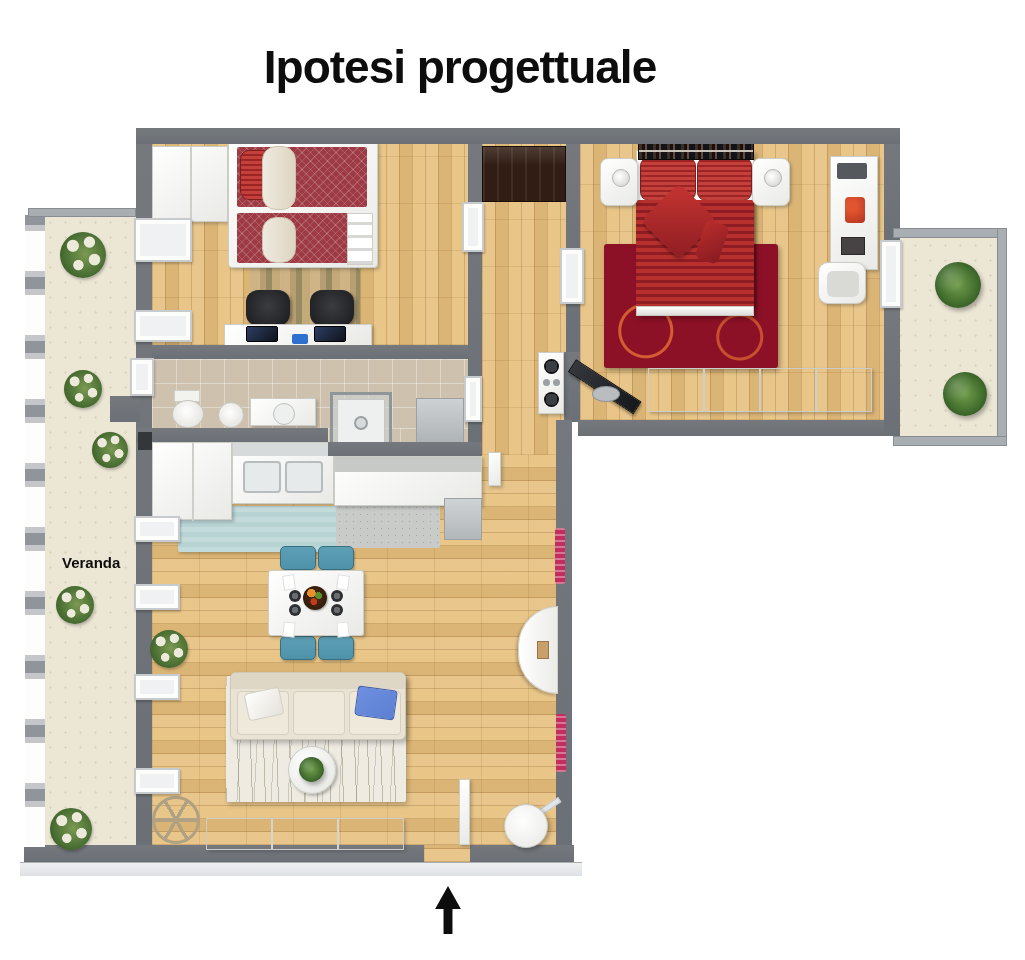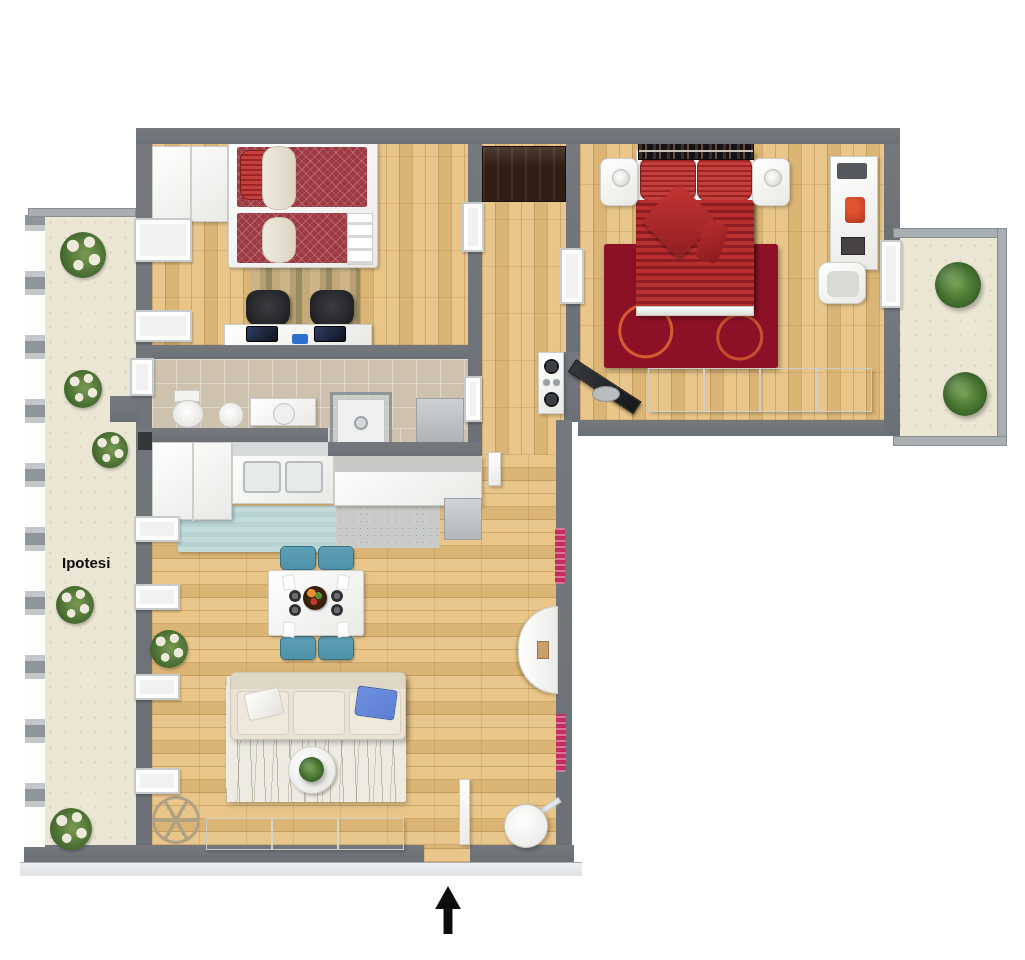--- a/index.html
+++ b/index.html
@@ -84,20 +84,21 @@
   .glass{position:absolute;border:3px solid rgba(130,140,146,.85);background:rgba(203,213,216,.55);box-sizing:border-box;}
   .circle{border-radius:50%;}
   .winstrip{position:absolute;border-left:3px solid #ffffff;background:
      repeating-linear-gradient(0deg,#fdfdfc 0 40px,#c3c7ca 40px 46px,#8f959a 46px 58px,#c3c7ca 58px 64px);}
 </style>
 </head>
 <body>
 
 <div id="stage">
 
+  <div class="title">Ipotesi progettuale</div>
 
   <div class="wood v" style="left:152px;top:144px;width:316px;height:201px"></div>
   <div class="wood v" style="left:482px;top:144px;width:84px;height:311px"></div>
   <div class="wood v" style="left:580px;top:144px;width:304px;height:276px"></div>
   <div class="tile" style="left:152px;top:359px;width:316px;height:83px"></div>
   <div class="tile" style="left:328px;top:428px;width:140px;height:14px"></div>
   <div class="wood h" style="left:152px;top:455px;width:404px;height:390px"></div>
   <div class="cream" style="left:28px;top:215px;width:108px;height:630px"></div>
   <div class="cream" style="left:893px;top:238px;width:106px;height:198px"></div>
 
@@ -265,16 +266,16 @@
 
   <div class="plant flower" style="left:60px;top:232px;width:46px;height:46px"></div>
   <div class="plant flower" style="left:64px;top:370px;width:38px;height:38px"></div>
   <div class="plant flower" style="left:92px;top:432px;width:36px;height:36px"></div>
   <div class="plant flower" style="left:56px;top:586px;width:38px;height:38px"></div>
   <div class="plant flower" style="left:50px;top:808px;width:42px;height:42px"></div>
   <div class="plant flower" style="left:150px;top:630px;width:38px;height:38px"></div>
   <div class="plant green" style="left:935px;top:262px;width:46px;height:46px"></div>
   <div class="plant green" style="left:943px;top:372px;width:44px;height:44px"></div>
 
-  <div class="veranda-label">Ipotesi</div>
+  <div class="veranda-label">Veranda</div>
   <div class="north" style="left:434px;top:886px;width:28px;height:48px"></div>
 
 </div>
 
 </body></html>

